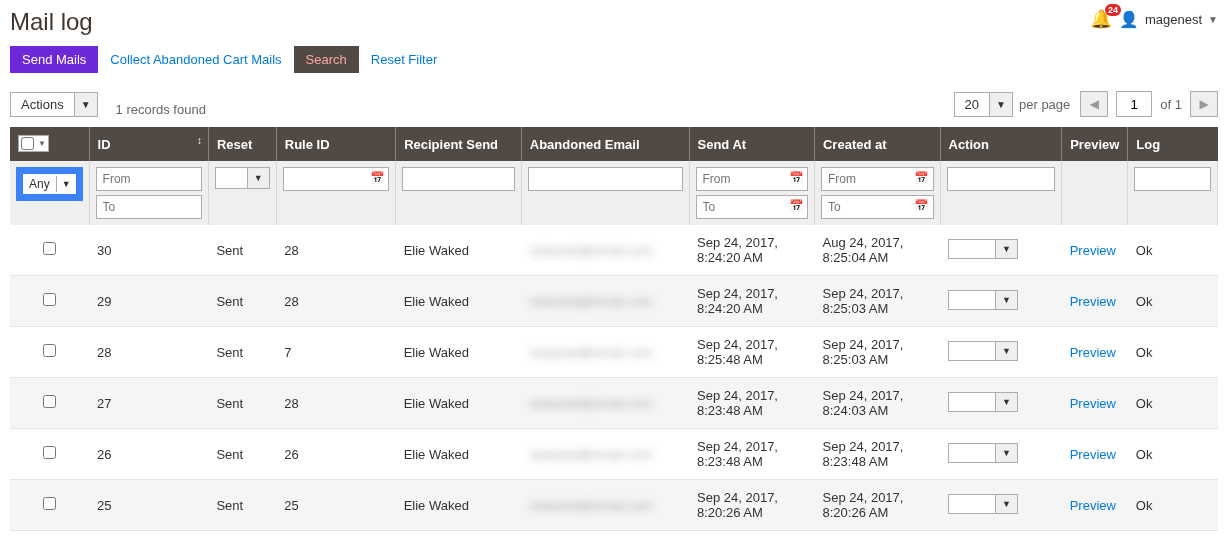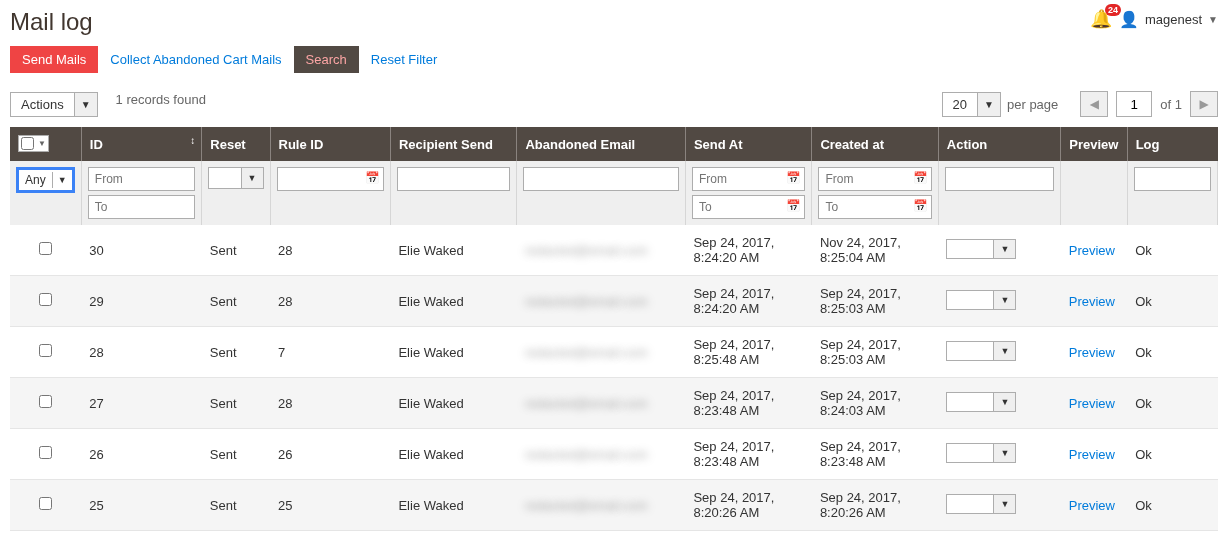--- a/index.html
+++ b/index.html
@@ -8,50 +8,50 @@
 .page-title { font-size: 24px; font-weight: 400; color: #41362f; }
 .user-area { display: flex; align-items: center; gap: 6px; font-size: 13px; }
 .notif { position: relative; }
 .notif-bell { font-size: 18px; color: #333; }
 .notif-badge { position: absolute; top: -4px; right: -8px; background: #e22626; color: #fff; font-size: 9px; padding: 1px 3px; border-radius: 7px; font-weight: bold; }
 .user-icon { font-size: 16px; }
 .user-name { color: #333; }
 .user-caret { font-size: 10px; color: #666; }
 .action-bar { display: flex; align-items: center; gap: 12px; padding: 10px 10px 12px 10px; }
 .btn { padding: 6px 12px; font-size: 13px; border: none; cursor: pointer; }
-.btn-orange { background: #ef4444; color: #fff; text-align: center; }
+.btn-orange { background: #6d28d9; color: #fff; text-align: center; }
 .btn-dark { background: #514943; color: #fca5a5; }
 .link-blue { color: #007bdb; cursor: pointer; font-size: 13px; }
 .grid-toolbar { display: flex; justify-content: space-between; align-items: center; padding: 6px 10px 10px 10px; }
-.toolbar-left { display: flex; align-items: flex-start; gap: 18px; }
+.toolbar-left { display: flex; align-items: flex-end; gap: 18px; }
 .actions-select { border: 1px solid #adadad; background: #fff; display: inline-flex; }
 .actions-select .sel-label { padding: 4px 10px; }
 .actions-select .sel-caret { border-left: 1px solid #adadad; padding: 4px 6px; font-size: 10px; display:flex; align-items:center; background: #efefef; }
 .records-found { color: #666; }
-.toolbar-right { display: flex; align-items: center; gap: 22px; }
+.toolbar-right { display: flex; align-items: center; gap: 10px; }
 .per-page { display: flex; align-items: center; gap: 6px; }
 .per-page .pp-box { border: 1px solid #adadad; display: inline-flex; }
 .per-page .pp-val { padding: 4px 10px; }
 .per-page .pp-caret { border-left: 1px solid #adadad; background: #efefef; padding: 4px 6px; font-size: 10px; display:flex; align-items:center; }
 .per-page-label { color: #666; }
 .pager { display: flex; align-items: center; gap: 8px; }
 .pager-btn { width: 28px; height: 26px; border: 1px solid #adadad; background: #efefef; display: flex; align-items: center; justify-content: center; color: #999; cursor: pointer; font-size: 12px;}
 .pager-input { width: 36px; height: 26px; border: 1px solid #adadad; text-align: center; }
 .pager-of { color: #666; }
 table.data-grid { width: calc(100% - 20px); margin: 0 10px; border-collapse: collapse; }
 .data-grid thead th { background: #514943; color: #fff; text-align: left; font-weight: 600; font-size: 13px; padding: 8px 8px; border-right: 1px solid #8a837f; vertical-align: middle; }
 .data-grid thead th:last-child { border-right: none; }
 .th-check { width: 40px; vertical-align: middle;}
 .th-check .hdr-check { display: inline-flex; align-items:center; gap:4px; background:#fff; border:1px solid #adadad; padding:1px 2px; }
 .th-check .hdr-check input { margin:0;}
 .th-check .hdr-caret { font-size:8px; color:#666; }
 .th-id { position: relative; }
 .sort-ind { position: absolute; right: 6px; top: 8px; font-size: 10px; }
 .filter-row td { background: #efefef; padding: 6px 6px; border-right: 1px solid #d6d6d6; vertical-align: top; }
-.filter-any { display: inline-flex; border: 3px solid #3b82f6; background: #fff; align-items: center; }
+.filter-any { display: inline-flex; border: 7px solid #3b82f6; background: #fff; align-items: center; }
 .filter-any .fa-label { padding: 3px 6px; font-size: 12px; }
 .filter-any .fa-caret { border-left:1px solid #adadad; padding:3px 5px; font-size:9px; display:flex; align-items:center;}
 .filter-input { width: 100%; border: 1px solid #adadad; padding: 4px 6px; font-size: 12px; background: #fff; }
 .filter-stack { display: flex; flex-direction: column; gap: 4px; }
 .date-wrap { position: relative; display: block; }
 .date-wrap .cal-icon { position: absolute; right: 4px; top: 4px; font-size: 12px; color: #666; pointer-events: none; }
 .filter-select { display: inline-flex; border: 1px solid #adadad; background: #fff; width: 100%; }
 .filter-select .fs-body { flex: 1; padding: 4px; min-height: 20px; }
 .filter-select .fs-caret { border-left: 1px solid #adadad; background: #efefef; padding: 4px 6px; font-size: 9px; display:flex;align-items:center;}
 .row-dropdown { display:inline-flex; border:1px solid #adadad; background:#fff; width:70px;}
@@ -189,21 +189,21 @@
   </thead>
   <tbody id="grid-body">
       <tr class="data-row">
         <td class="check-cell"><input type="checkbox" style=""></td>
         <td>30</td>
         <td>Sent</td>
         <td>28</td>
         <td>Elie Waked</td>
         <td class="blur-cell">redacted@email.com</td>
         <td>Sep 24, 2017, 8:24:20 AM</td>
-        <td>Nov 24, 2017, 8:25:04 AM</td>
+        <td>Aug 24, 2017, 8:25:04 AM</td>
         <td><div class="row-dropdown">
             <span class="rd-body"></span>
             <span class="rd-caret">▼</span>
           </div></td>
         <td><span class="preview-link">Preview</span></td>
         <td>Ok</td>
       </tr>
       <tr class="data-row">
         <td class="check-cell"><input type="checkbox" style=""></td>
         <td>29</td>

